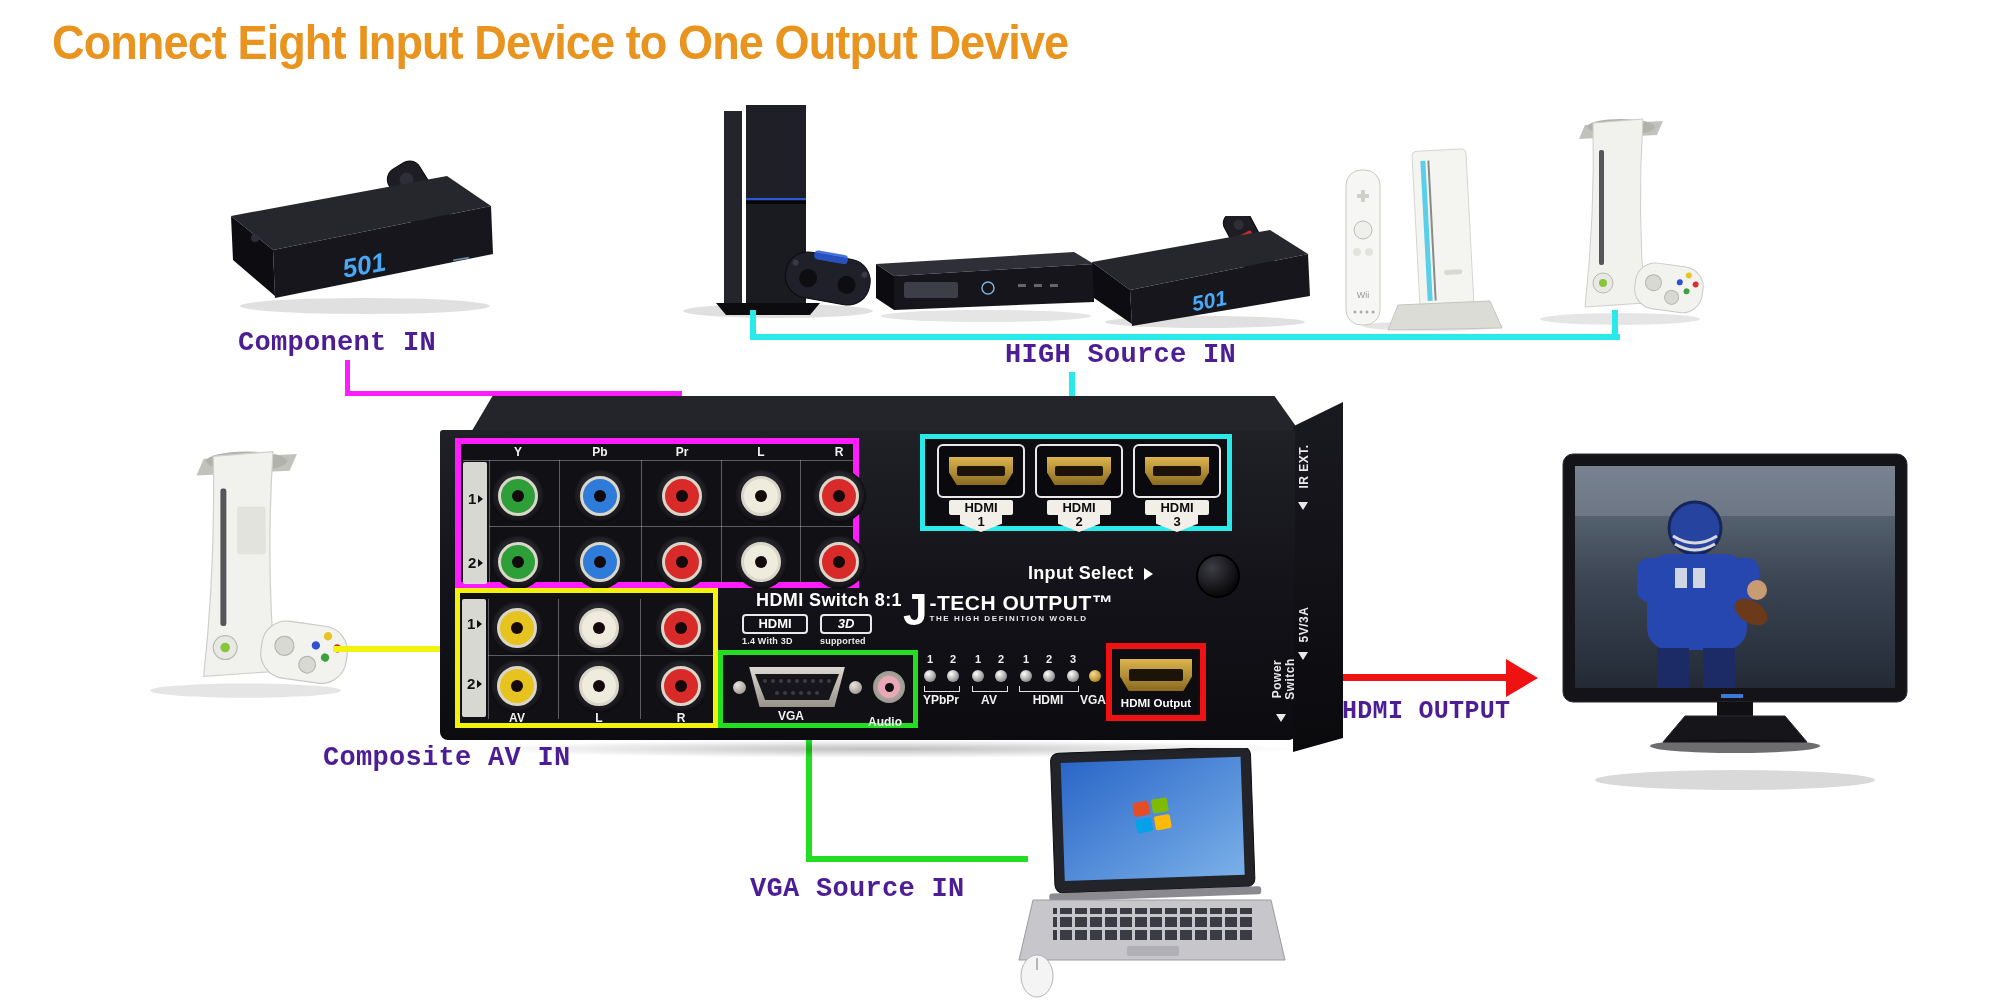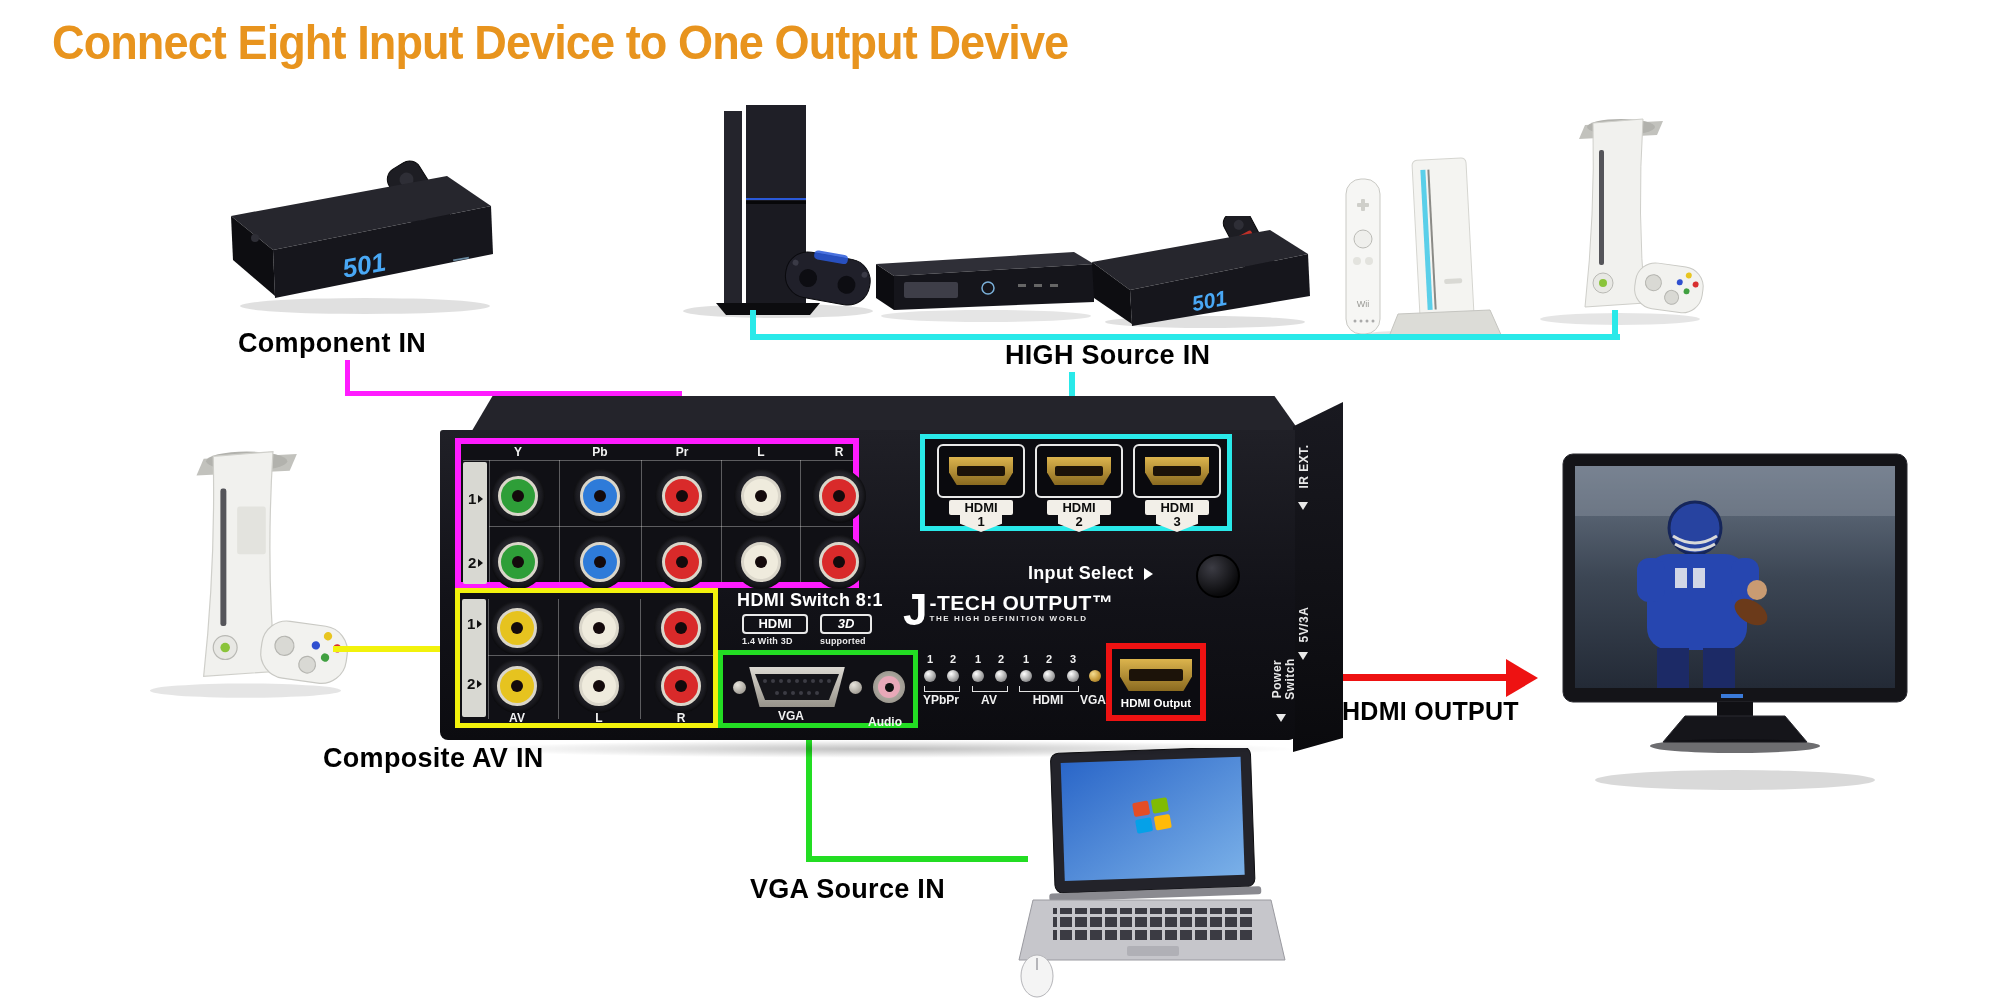--- a/index.html
+++ b/index.html
@@ -3,21 +3,21 @@
 <meta charset="utf-8">
 <style>
   html,body{margin:0;padding:0;background:#fff;}
   #canvas{position:relative;width:2000px;height:1000px;background:#fff;overflow:hidden;
           font-family:"Liberation Sans",sans-serif;}
   .abs{position:absolute;}
   
   .title{position:absolute;left:52px;top:14px;font-size:49px;font-weight:800;color:#E8941E;
          letter-spacing:-1px;transform:scaleX(.92);transform-origin:left center;white-space:nowrap;}
   
-  .callout{position:absolute;font-size:27px;font-weight:800;color:#000000;white-space:nowrap;letter-spacing:.3px;}
+  .callout{position:absolute;font-size:27px;font-weight:800;color:#4c1d95;white-space:nowrap;letter-spacing:.3px;font-family:Liberation Mono, monospace;}
   
   .wire{position:absolute;}
   .arrowhead{position:absolute;width:0;height:0;border-top:19px solid transparent;
              border-bottom:19px solid transparent;border-left:32px solid #EE1212;}
   
   .sw-top{position:absolute;left:450px;top:396px;width:850px;height:36px;background:#24242b;
           clip-path:polygon(2.5% 100%,5% 0,97% 0,100% 100%);}
   .sw-front{position:absolute;left:440px;top:430px;width:855px;height:310px;border-radius:3px 0 6px 8px;
             background:linear-gradient(180deg,#202027,#121218 55%,#0c0c10);}
   .sw-side{position:absolute;left:1293px;top:402px;width:50px;height:350px;
@@ -168,21 +168,21 @@
         <circle cx="165" cy="40" r="2.6" fill="#3a3a44"></circle>
           <circle cx="175" cy="40" r="2.6" fill="#2a6ad0"></circle>
       </g>
       <polygon points="12,46 190,14 228,38 50,74" fill="#26262d"></polygon>
       <polygon points="12,46 50,74 52,108 14,82" fill="#0d0d11"></polygon>
       <polygon points="50,74 228,38 230,80 52,110" fill="#16161c"></polygon>
       <text x="130" y="92" transform="rotate(-11 130 88)" font-size="21" font-style="italic" font-weight="bold" fill="#49A8F5" text-anchor="middle">501</text>
     </svg>
   </div>
 
-  <div class="abs" style="left:1338px;top:129px;width:178px;height:212px;">
+  <div class="abs" style="left:1338px;top:120px;width:178px;height:212px;">
     <svg viewBox="0 0 178 212" width="178" height="212">
       <ellipse cx="95" cy="206" rx="70" ry="5" fill="rgba(0,0,0,.1)"></ellipse>
       <rect x="8" y="50" width="34" height="155" rx="15" fill="#f6f6f4" stroke="#c9c9c4"></rect>
       <rect x="19" y="74" width="12" height="4" rx="1" fill="#cfcfca"></rect>
       <rect x="23" y="70" width="4" height="12" rx="1" fill="#cfcfca"></rect>
       <circle cx="25" cy="110" r="9" fill="#efefec" stroke="#bbbbb6"></circle>
       <circle cx="19" cy="132" r="4" fill="#e3e3de"></circle>
         <circle cx="31" cy="132" r="4" fill="#e3e3de"></circle>
       <text x="25" y="178" font-size="9" fill="#9a9a96" text-anchor="middle">Wii</text>
       <circle cx="17" cy="192" r="1.5" fill="#aaa"></circle>
@@ -502,21 +502,21 @@
     </div>
   </div>
 
   <div class="sec" style="left:1106px;top:643px;width:100px;height:78px;border:6px solid #EE1212;box-sizing:border-box;background:#0c0c11;">
     <div class="hp-plug" style="position:absolute;left:8px;top:10px;width:72px;height:32px;">
       <div class="hp-slot" style="width:54px;height:12px;"></div>
     </div>
     <div class="outlab" style="top:48px;">HDMI Output</div>
   </div>
 
-  <div class="model" style="left:737px;top:590px;">HDMI Switch 8:1</div>
+  <div class="model" style="left:756px;top:590px;">HDMI Switch 8:1</div>
   <div class="badge" style="left:742px;top:614px;width:62px;">HDMI</div>
   <div class="badgesub" style="left:742px;top:636px;">1.4 With 3D</div>
   <div class="badge" style="left:820px;top:614px;width:48px;font-style:italic;">3D</div>
   <div class="badgesub" style="left:820px;top:636px;">supported</div>
   <div class="brand" style="left:903px;top:592px;">
     <span class="bj">J</span>
     <span>
       <span class="bn" style="display:block;">-TECH OUTPUT™</span>
       <span class="bt" style="display:block;">THE HIGH DEFINITION WORLD</span>
     </span>

